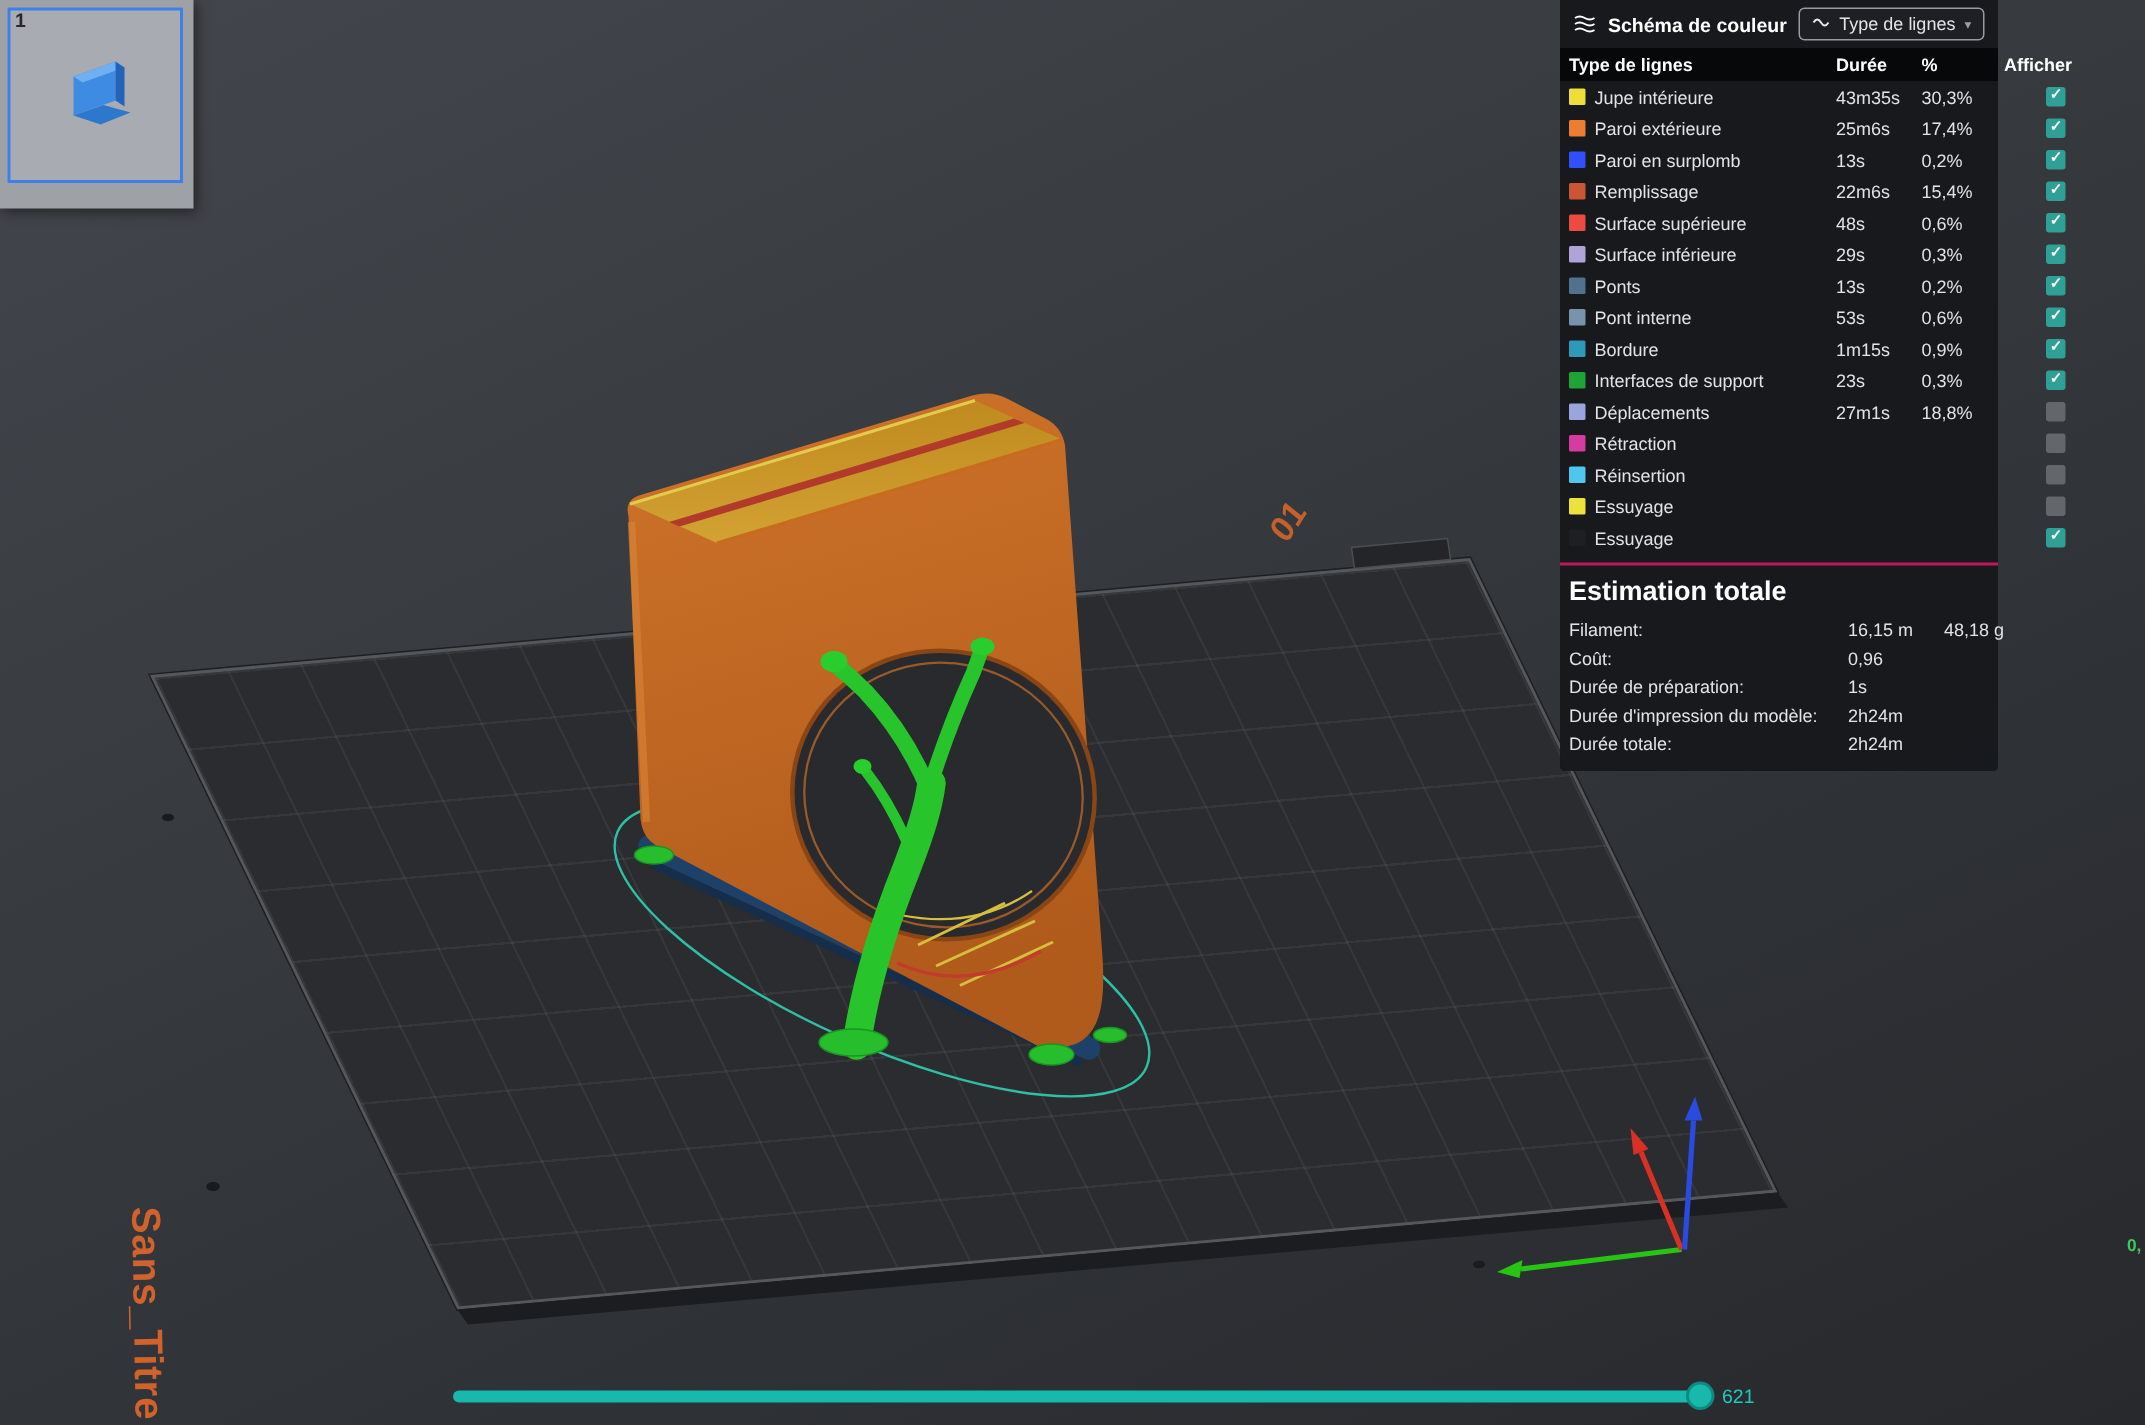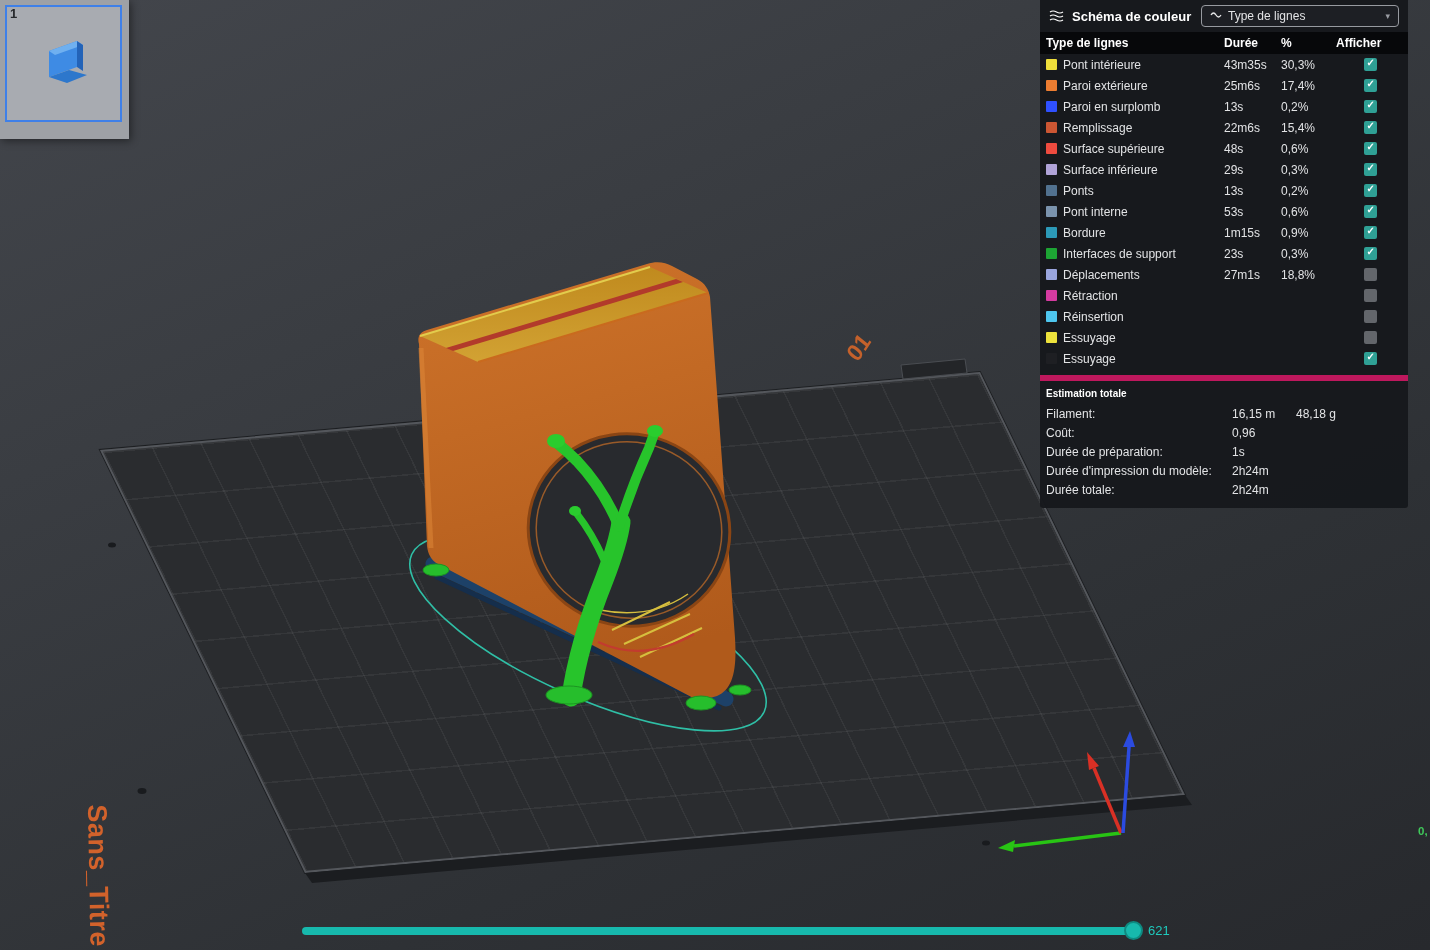--- a/index.html
+++ b/index.html
@@ -40,21 +40,21 @@
 
   
   #thumb{position:absolute;left:0;top:0;width:129px;height:139px;z-index:20;
     background:#9EA1A6;box-shadow:2px 2px 8px rgba(0,0,0,.45);cursor:pointer}
   .thumb-select{position:absolute;left:5px;top:5px;width:117px;height:117px;
     border:2px solid #3F80E8;background:#A8ABB1}
   .thumb-num{position:absolute;left:10px;top:6px;color:#26282C;font-size:13px;font-weight:bold}
   .thumb-model{position:absolute;left:26px;top:26px}
 
   
-  #panel{position:absolute;left:1040px;top:0;width:368px;z-index:30;
+  #panel{position:absolute;left:1040px;top:0;width:292px;z-index:30;
     background:rgba(22,24,28,.96);color:#E2E3E5;font-size:12px;padding-bottom:8px;
     border-radius:0 0 3px 3px}
   .panel-title-row{display:flex;align-items:center;height:32px;padding:0 9px;gap:8px}
   .pt-icon{display:flex;cursor:pointer}
   .pt-title{font-weight:bold;font-size:13px;color:#FFF;white-space:nowrap}
   .dropdown{margin-left:auto;width:198px;height:22px;border:1px solid #979AA0;border-radius:4px;
     background:#1D1F24;display:flex;align-items:center;gap:6px;padding:0 8px;cursor:pointer}
   .dd-label{flex:1;white-space:nowrap}
   .dd-arrow{color:#9A9DA3;font-size:9px}
   .thead{position:relative;height:22px;background:#07080A;font-weight:bold;color:#FFF}
@@ -63,21 +63,21 @@
   .lt-row{position:relative;height:21px}
   .swatch{position:absolute;left:6px;top:5px;width:11px;height:11px;border-radius:1px}
   .lt-label{position:absolute;left:23px;top:4px;white-space:nowrap}
   .lt-dur{position:absolute;left:184px;top:4px}
   .lt-pct{position:absolute;left:241px;top:4px}
   .lt-check{position:absolute;left:324px;top:4px;width:13px;height:13px;border-radius:2px;
     background:#63666B;cursor:pointer}
   .lt-check.checked{background:#2FA095}
   .lt-check.checked::after{content:"\2713";position:absolute;left:2.5px;top:-1px;
     color:#fff;font-size:10px;font-weight:bold}
-  .est-title{font-weight:bold;font-size:10px;color:#FFF;border-top:6px solid #be185d;
+  .est-title{font-weight:bold;font-size:18px;color:#FFF;border-top:2px solid #be185d;
     margin-top:6px;padding:7px 0 6px 6px}
   .est-row{position:relative;height:19px}
   .est-label{position:absolute;left:6px;top:2px;white-space:nowrap}
   .est-val{position:absolute;left:192px;top:2px;white-space:nowrap}
   .est-val2{position:absolute;left:256px;top:2px;white-space:nowrap}
 </style>
 </head>
 <body>
 
 <div id="app">
@@ -215,21 +215,21 @@
 
     <div class="thead">
       <span class="th-type">Type de lignes</span>
       <span class="th-dur">Durée</span>
       <span class="th-pct">%</span>
       <span class="th-show">Afficher</span>
     </div>
 
     <div class="lt-row">
       <span class="swatch" style="background: rgb(238, 222, 59);"></span>
-      <span class="lt-label">Pont intérieure</span>
+      <span class="lt-label">Jupe intérieure</span>
       <span class="lt-dur">43m35s</span>
       <span class="lt-pct">30,3%</span>
       <span class="lt-check checked"></span>
     </div>
     <div class="lt-row">
       <span class="swatch" style="background: rgb(237, 125, 49);"></span>
       <span class="lt-label">Paroi extérieure</span>
       <span class="lt-dur">25m6s</span>
       <span class="lt-pct">17,4%</span>
       <span class="lt-check checked"></span>

